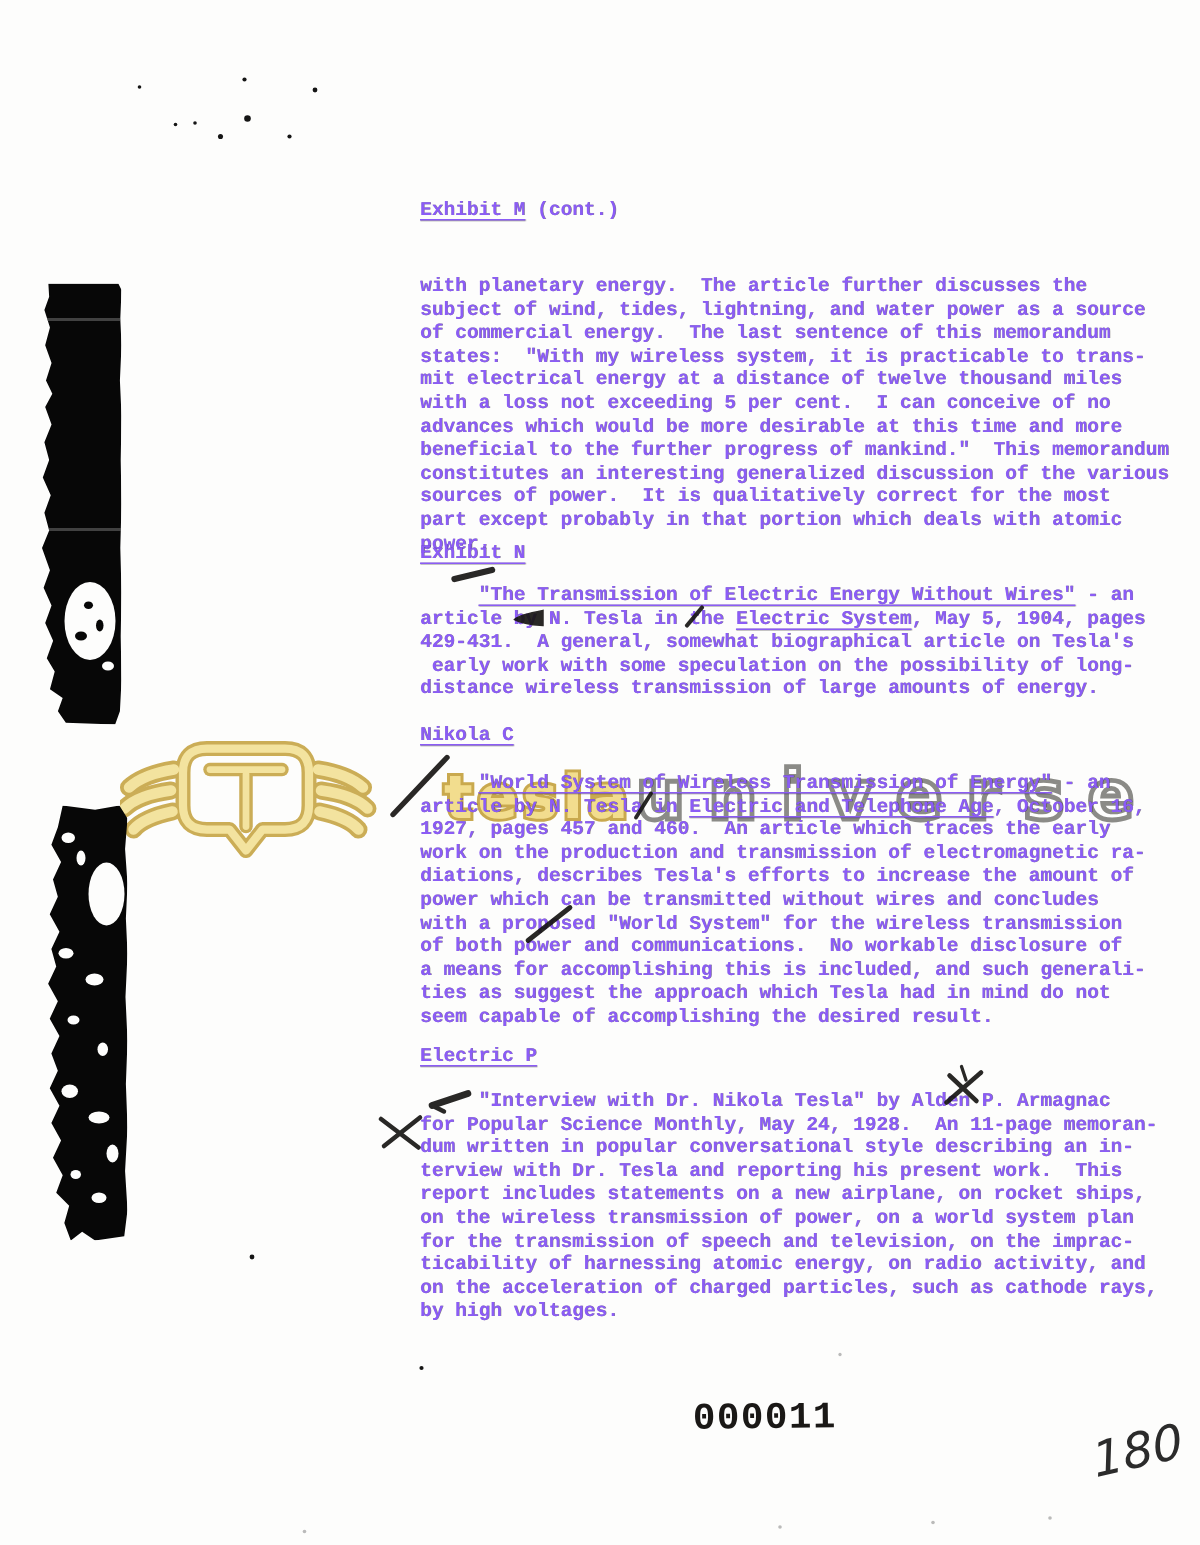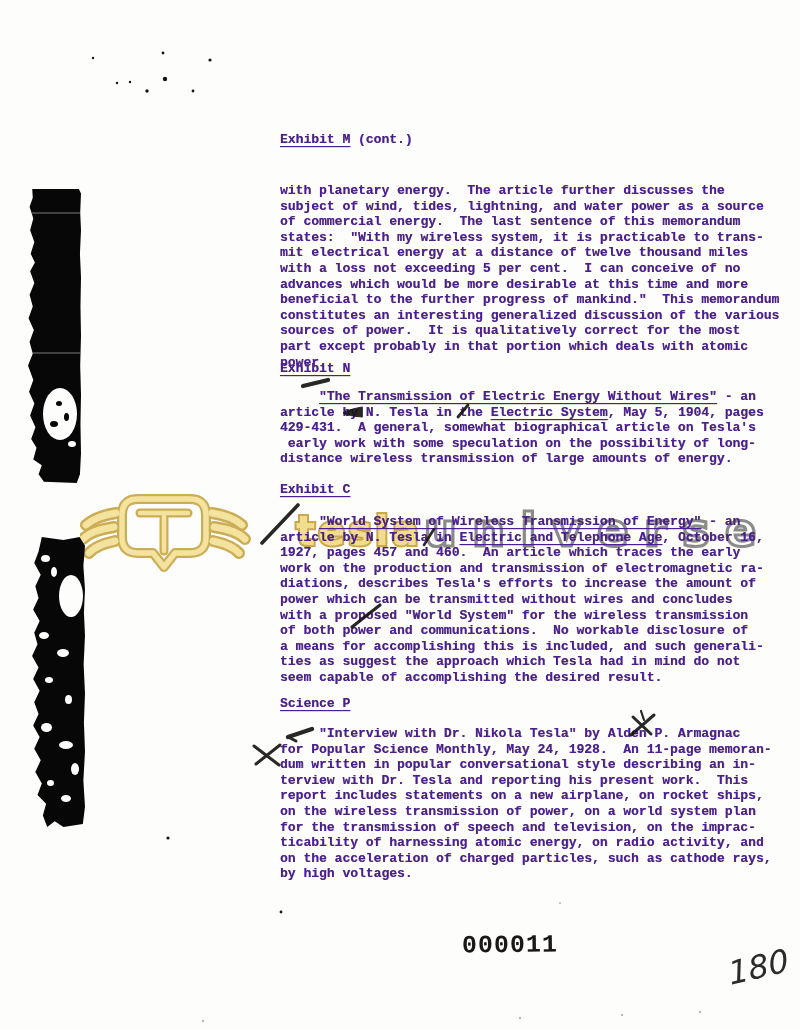--- a/index.html
+++ b/index.html
@@ -2,21 +2,21 @@
 <html><head>
 <meta charset="utf-8">
 <style>
   html,body{margin:0;padding:0;}
   body{width:800px;height:1030px;position:relative;overflow:hidden;
        background:#fdfdfc;font-family:"Liberation Mono","DejaVu Sans Mono",monospace;}
   .layer{position:absolute;left:0;top:0;width:800px;height:1030px;}
   
   .typed{position:absolute;left:252px;white-space:pre;
          font-family:"Liberation Mono","DejaVu Sans Mono",monospace;
-         font-size:13px;line-height:15.6px;font-weight:bold;color:#4c1d95;
+         font-size:13px;line-height:15.6px;font-weight:bold;color:#8b5cf6;
          text-shadow:0.3px 0.3px 0 rgba(25,22,18,0.55);z-index:3;padding-left:28px;}
   .seg-u{text-decoration:underline;text-decoration-thickness:1.4px;text-underline-offset:2.5px;}
   
   .wm{position:absolute;z-index:1;}
   
   .blob{position:absolute;background:#070707;z-index:6;}
   .blob .hole{position:absolute;background:#fdfdfc;border-radius:50%;}
   .blob .seam{position:absolute;left:0;width:100%;height:2px;background:#8a8a8a;opacity:.45;}
   .blob .fleck{position:absolute;background:#fdfdfc;border-radius:50%;}
   .blob .spot{position:absolute;background:#070707;border-radius:50%;}
@@ -82,34 +82,34 @@
 part except probably in that portion which deals with atomic
 power.</span></div>
 
 <div class="typed" style="top:361px;"><span class="seg-u">Exhibit N</span></div>
 <div class="typed" style="top:389px;"><span>     </span><span class="seg-u">"The Transmission of Electric Energy Without Wires"</span><span> - an
 article by N. Tesla in the </span><span class="seg-u">Electric System</span><span>, May 5, 1904, pages
 429-431.  A general, somewhat biographical article on Tesla's
  early work with some speculation on the possibility of long-
 distance wireless transmission of large amounts of energy.</span></div>
 
-<div class="typed" style="top:482px;"><span class="seg-u">Exhibit C</span></div>
+<div class="typed" style="top:482px;"><span class="seg-u">Nikola C</span></div>
 <div class="typed" style="top:514px;"><span>     </span><span class="seg-u">"World System of Wireless Transmission of Energy"</span><span> - an
 article by N. Tesla in </span><span class="seg-u">Electric and Telephone Age</span><span>, October 16,
 1927, pages 457 and 460.  An article which traces the early
 work on the production and transmission of electromagnetic ra-
 diations, describes Tesla's efforts to increase the amount of
 power which can be transmitted without wires and concludes
 with a proposed "World System" for the wireless transmission
 of both power and communications.  No workable disclosure of
 a means for accomplishing this is included, and such generali-
 ties as suggest the approach which Tesla had in mind do not
 seem capable of accomplishing the desired result.</span></div>
 
-<div class="typed" style="top:696px;"><span class="seg-u">Science P</span></div>
+<div class="typed" style="top:696px;"><span class="seg-u">Electric P</span></div>
 <div class="typed" style="top:726px;"><span>     </span><span>"Interview with Dr. Nikola Tesla" by Alden P. Armagnac
 for Popular Science Monthly, May 24, 1928.  An 11-page memoran-
 dum written in popular conversational style describing an in-
 terview with Dr. Tesla and reporting his present work.  This
 report includes statements on a new airplane, on rocket ships,
 on the wireless transmission of power, on a world system plan
 for the transmission of speech and television, on the imprac-
 ticability of harnessing atomic energy, on radio activity, and
 on the acceleration of charged particles, such as cathode rays,
 by high voltages.</span></div>

